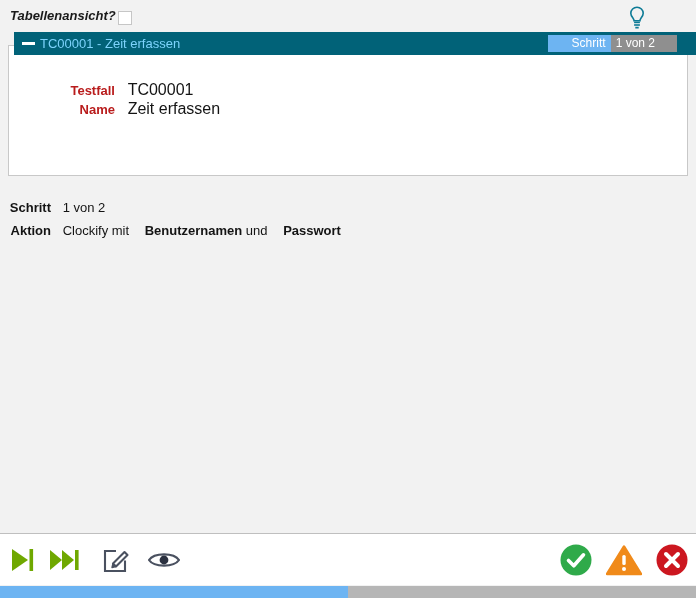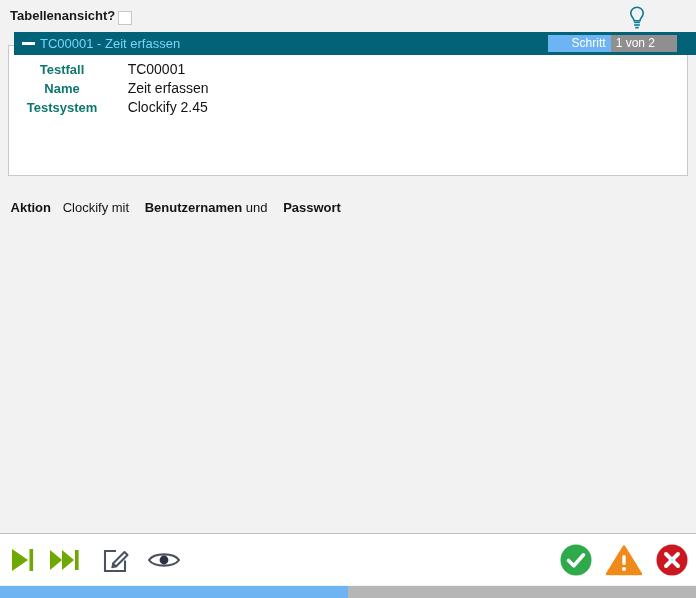--- a/index.html
+++ b/index.html
@@ -17,20 +17,21 @@
     position: relative;
   }
 
   
   #top-bar {
     position: absolute;
     left: 0; top: 0;
     width: 664px;
     height: 32px;
     background: #f2f2f2;
+    font-style: italic;
   }
   #tableview-label {
     position: absolute;
     left: 10px; top: 8px;
     font-weight: bold;
     font-size: 13px;
     color: #1a1a1a;
     white-space: nowrap;
   }
   #tableview-checkbox {
@@ -115,31 +116,32 @@
     width: 100%;
   }
   .detail-row {
     height: 19px;
     line-height: 19px;
     white-space: nowrap;
   }
   .detail-label {
     display: inline-block;
     width: 106px;
-    text-align: center;
+    text-align: right;
     font-weight: bold;
     font-size: 13px;
-    color: #0f766e;
+    color: #b91c1c;
     padding-right: 0;
   }
   .detail-value {
     display: inline-block;
     padding-left: 9px;
-    font-size: 14px;
+    font-size: 16px;
     color: #141414;
+    margin-top: 20px;
   }
 
   
   #step-block {
     position: absolute;
     left: 0; top: 196px;
     width: 696px;
   }
   .step-row {
     height: 23px;
@@ -237,41 +239,41 @@
       <span class="detail-value">TC00001</span>
     </div>
 
 
     <div class="detail-row">
       <span class="detail-label">Name</span>
       <span class="detail-value">Zeit erfassen</span>
     </div>
 
 
-    <div class="detail-row">
-      <span class="detail-label">Testsystem</span>
-      <span class="detail-value">Clockify 2.45</span>
-    </div>
 
 
   </div>
 </div>
 
 <div id="testcase-header">
   <span id="collapse-icon"></span>
   <span id="testcase-title">TC00001 - Zeit erfassen</span>
 
   <div id="step-badge">
     <span class="seg-done">Schritt</span>
     <span class="seg-rest">1 von 2</span>
   </div>
 </div>
 
 <div id="step-block">
 
+  <div class="step-row">
+    <span class="step-label">Schritt</span>
+    <span class="step-value">1 von 2</span>
+  </div>
 
   <div class="step-row">
     <span class="step-label">Aktion</span>
     <span class="step-value"><span>Clockify mit </span><b>Benutzernamen</b><span> und </span><b>Passwort</b></span>
   </div>
 
 </div>
 
 <div id="toolbar">
 

